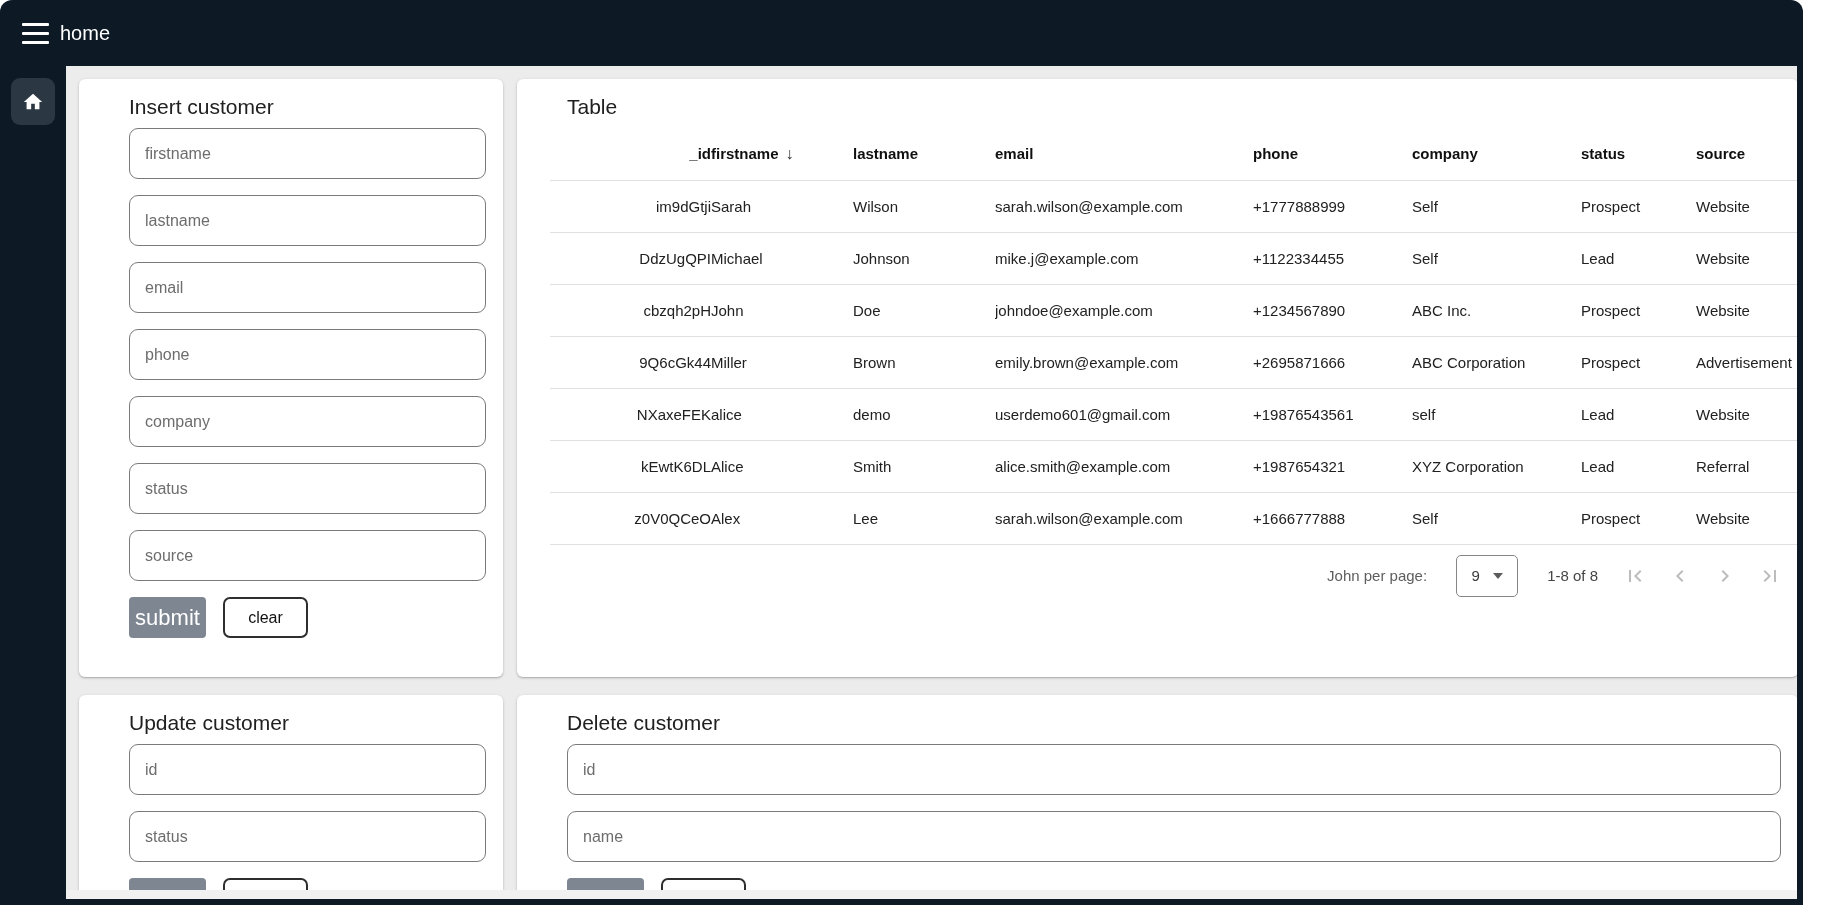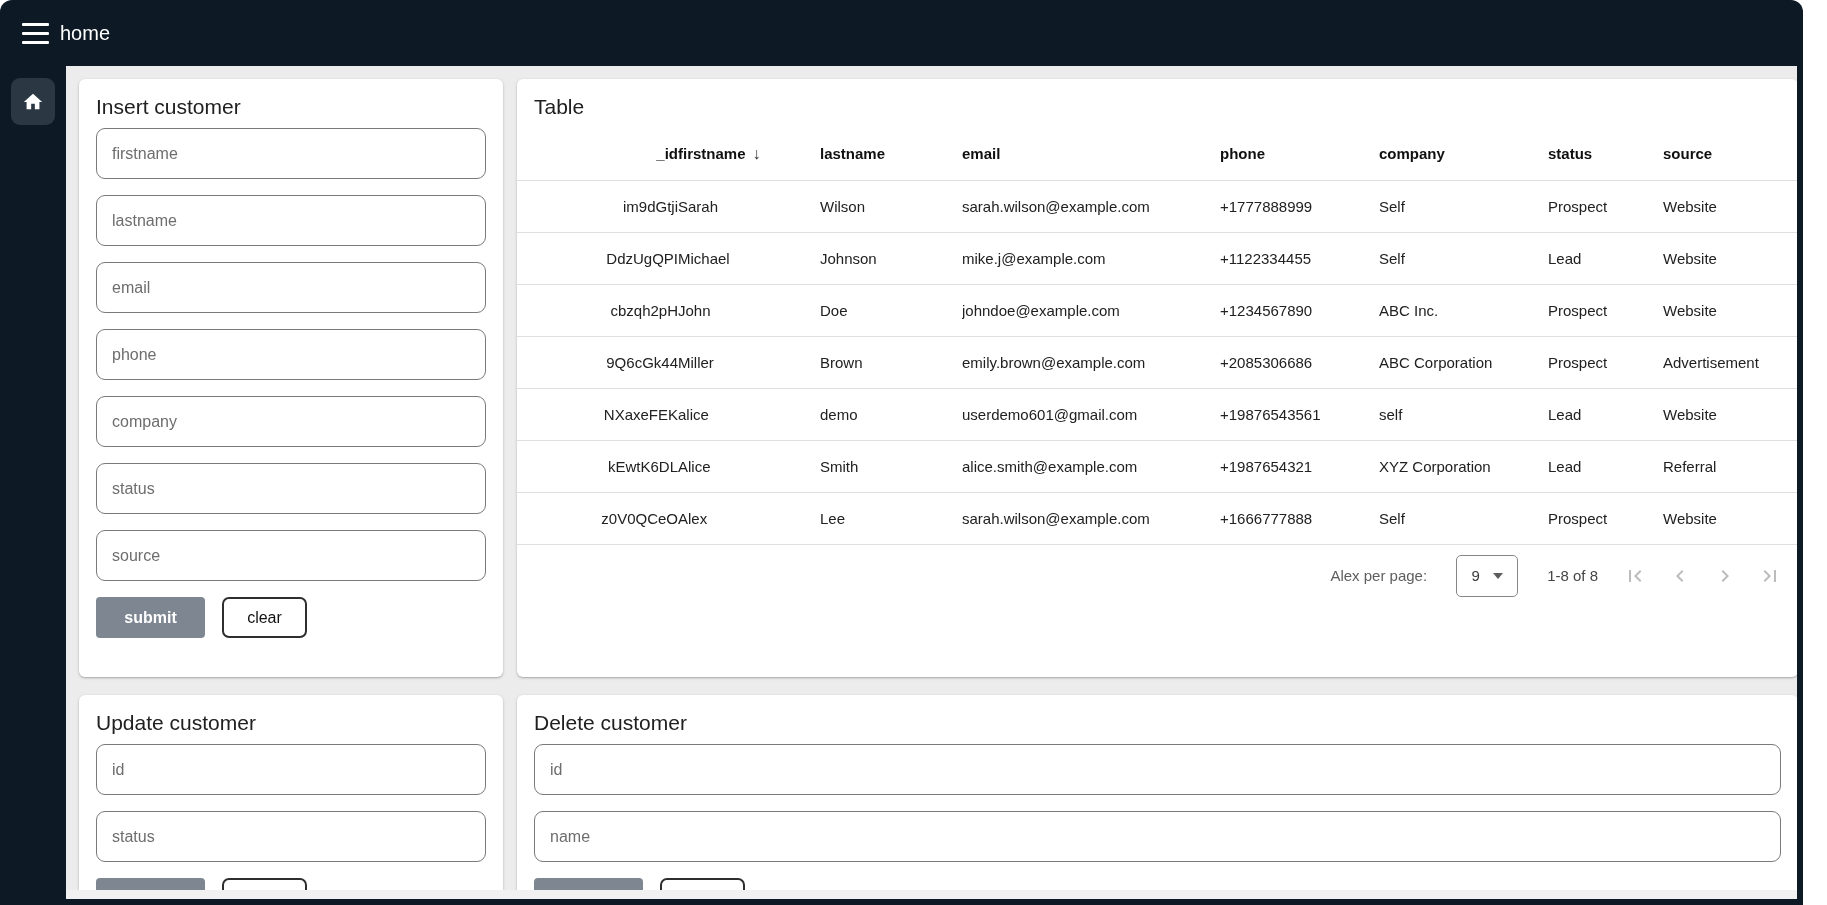--- a/index.html
+++ b/index.html
@@ -16,30 +16,30 @@
   .window{position:absolute;left:0;top:0;width:1803px;height:905px;background:var(--dark);border-radius:12px 12px 0 0;}
   
   .navbar{position:absolute;left:0;top:0;width:100%;height:66px;display:flex;align-items:center;}
   .hamburger{margin-left:22px;width:27px;height:21px;display:flex;flex-direction:column;justify-content:space-between;background:none;border:none;padding:0;cursor:pointer;}
   .hamburger i{display:block;height:3px;background:#fff;border-radius:1px;}
   .navbar-title{color:#fff;font-size:20px;font-weight:400;margin-left:11px;}
   
   .home-btn{position:absolute;left:11px;top:78px;width:44px;height:47px;background:var(--sidebtn);border:none;border-radius:9px;display:flex;align-items:center;justify-content:center;cursor:pointer;}
   
   .content{position:absolute;left:66px;top:66px;width:1731px;height:824px;background:var(--content-bg);overflow:hidden;}
-  .card{position:absolute;background:var(--card-bg);border-radius:6px;box-shadow:0 1px 3px rgba(0,0,0,.22),0 1px 1px rgba(0,0,0,.1);}
+  .card{position:absolute;background:var(--card-bg);border-radius:6px;box-shadow:0 1px 3px rgba(0,0,0,.22),0 1px 1px rgba(0,0,0,.1);padding-left:33px;}
   .card h2{margin:16px 17px 9px;font-size:21px;font-weight:400;color:#202020;}
   .card-insert{left:13px;top:13px;width:424px;height:598px;}
   .card-table{left:451px;top:13px;width:1281px;height:598px;}
   .card-update{left:13px;top:629px;width:424px;height:330px;}
   .card-delete{left:451px;top:629px;width:1281px;height:330px;}
   .field{display:block;width:calc(100% - 34px);margin:0 17px 16px;height:51px;border:1px solid var(--input-border);border-radius:9px;padding:0 15px;font-size:16px;color:#222;background:#fff;font-family:inherit;}
   .field::placeholder{color:#6d6d6d;opacity:1;}
   .btn-row{margin:16px 17px 0;display:flex;gap:17px;}
-  .btn-submit{width:109px;height:41px;background:var(--submit);color:#fff;border:none;border-radius:4px;font-size:16px;font-family:inherit;cursor:pointer;font-weight:bold;}
+  .btn-submit{width:77px;height:41px;background:var(--submit);color:#fff;border:none;border-radius:4px;font-size:22px;font-family:inherit;cursor:pointer;}
   .btn-clear{width:85px;height:41px;background:#fff;color:#111;border:2px solid #2e2e2e;border-radius:7px;font-size:16px;font-family:inherit;cursor:pointer;}
   
   table{width:100%;border-collapse:collapse;table-layout:fixed;}
   th{text-align:left;font-size:15px;font-weight:700;color:#101010;height:52px;border-bottom:1px solid var(--divider);padding:0;cursor:pointer;white-space:nowrap;}
   td{font-size:15px;color:#212121;height:52px;border-bottom:1px solid var(--divider);padding:0;white-space:nowrap;overflow:hidden;}
   th:first-child,td:first-child{padding-left:33px;text-align:right;}
   .sort-arrow{font-weight:400;color:#333;margin-left:7px;font-size:16px;}
   
   .paginator{display:flex;align-items:center;justify-content:flex-end;height:62px;padding-right:16px;color:var(--muted);font-size:15px;}
   .page-size{width:62px;height:42px;border:1px solid #868686;border-radius:5px;background:#fff;display:flex;align-items:center;justify-content:center;gap:13px;margin:0 29px;color:#3a3a3a;font-size:15px;cursor:pointer;font-family:inherit;}
@@ -147,21 +147,21 @@
               <td>+1234567890</td>
               <td>ABC Inc.</td>
               <td>Prospect</td>
               <td>Website</td>
             </tr>
             <tr>
               <td>9Q6cGk44</td>
               <td>Miller</td>
               <td>Brown</td>
               <td>emily.brown@example.com</td>
-              <td>+2085306686</td>
+              <td>+2695871666</td>
               <td>ABC Corporation</td>
               <td>Prospect</td>
               <td>Advertisement</td>
             </tr>
             <tr>
               <td>NXaxeFEK</td>
               <td>alice</td>
               <td>demo</td>
               <td>userdemo601@gmail.com</td>
               <td>+19876543561</td>
@@ -185,21 +185,21 @@
               <td>Lee</td>
               <td>sarah.wilson@example.com</td>
               <td>+1666777888</td>
               <td>Self</td>
               <td>Prospect</td>
               <td>Website</td>
             </tr>
           </tbody>
       </table>
       <div class="paginator">
-        <span>Alex per page:</span>
+        <span>John per page:</span>
         <button class="page-size">
           <span>9</span>
           <span class="caret"></span>
         </button>
         <span class="range">1-8 of 8</span>
         <button class="pg-btn" style="margin-left:0" aria-label="first page">
           <svg width="24" height="24" viewBox="0 0 24 24">
               <path d="M18.41 16.59L13.82 12l4.59-4.59L17 6l-6 6 6 6zM6 6h2v12H6z"></path>
             </svg>
         </button>

